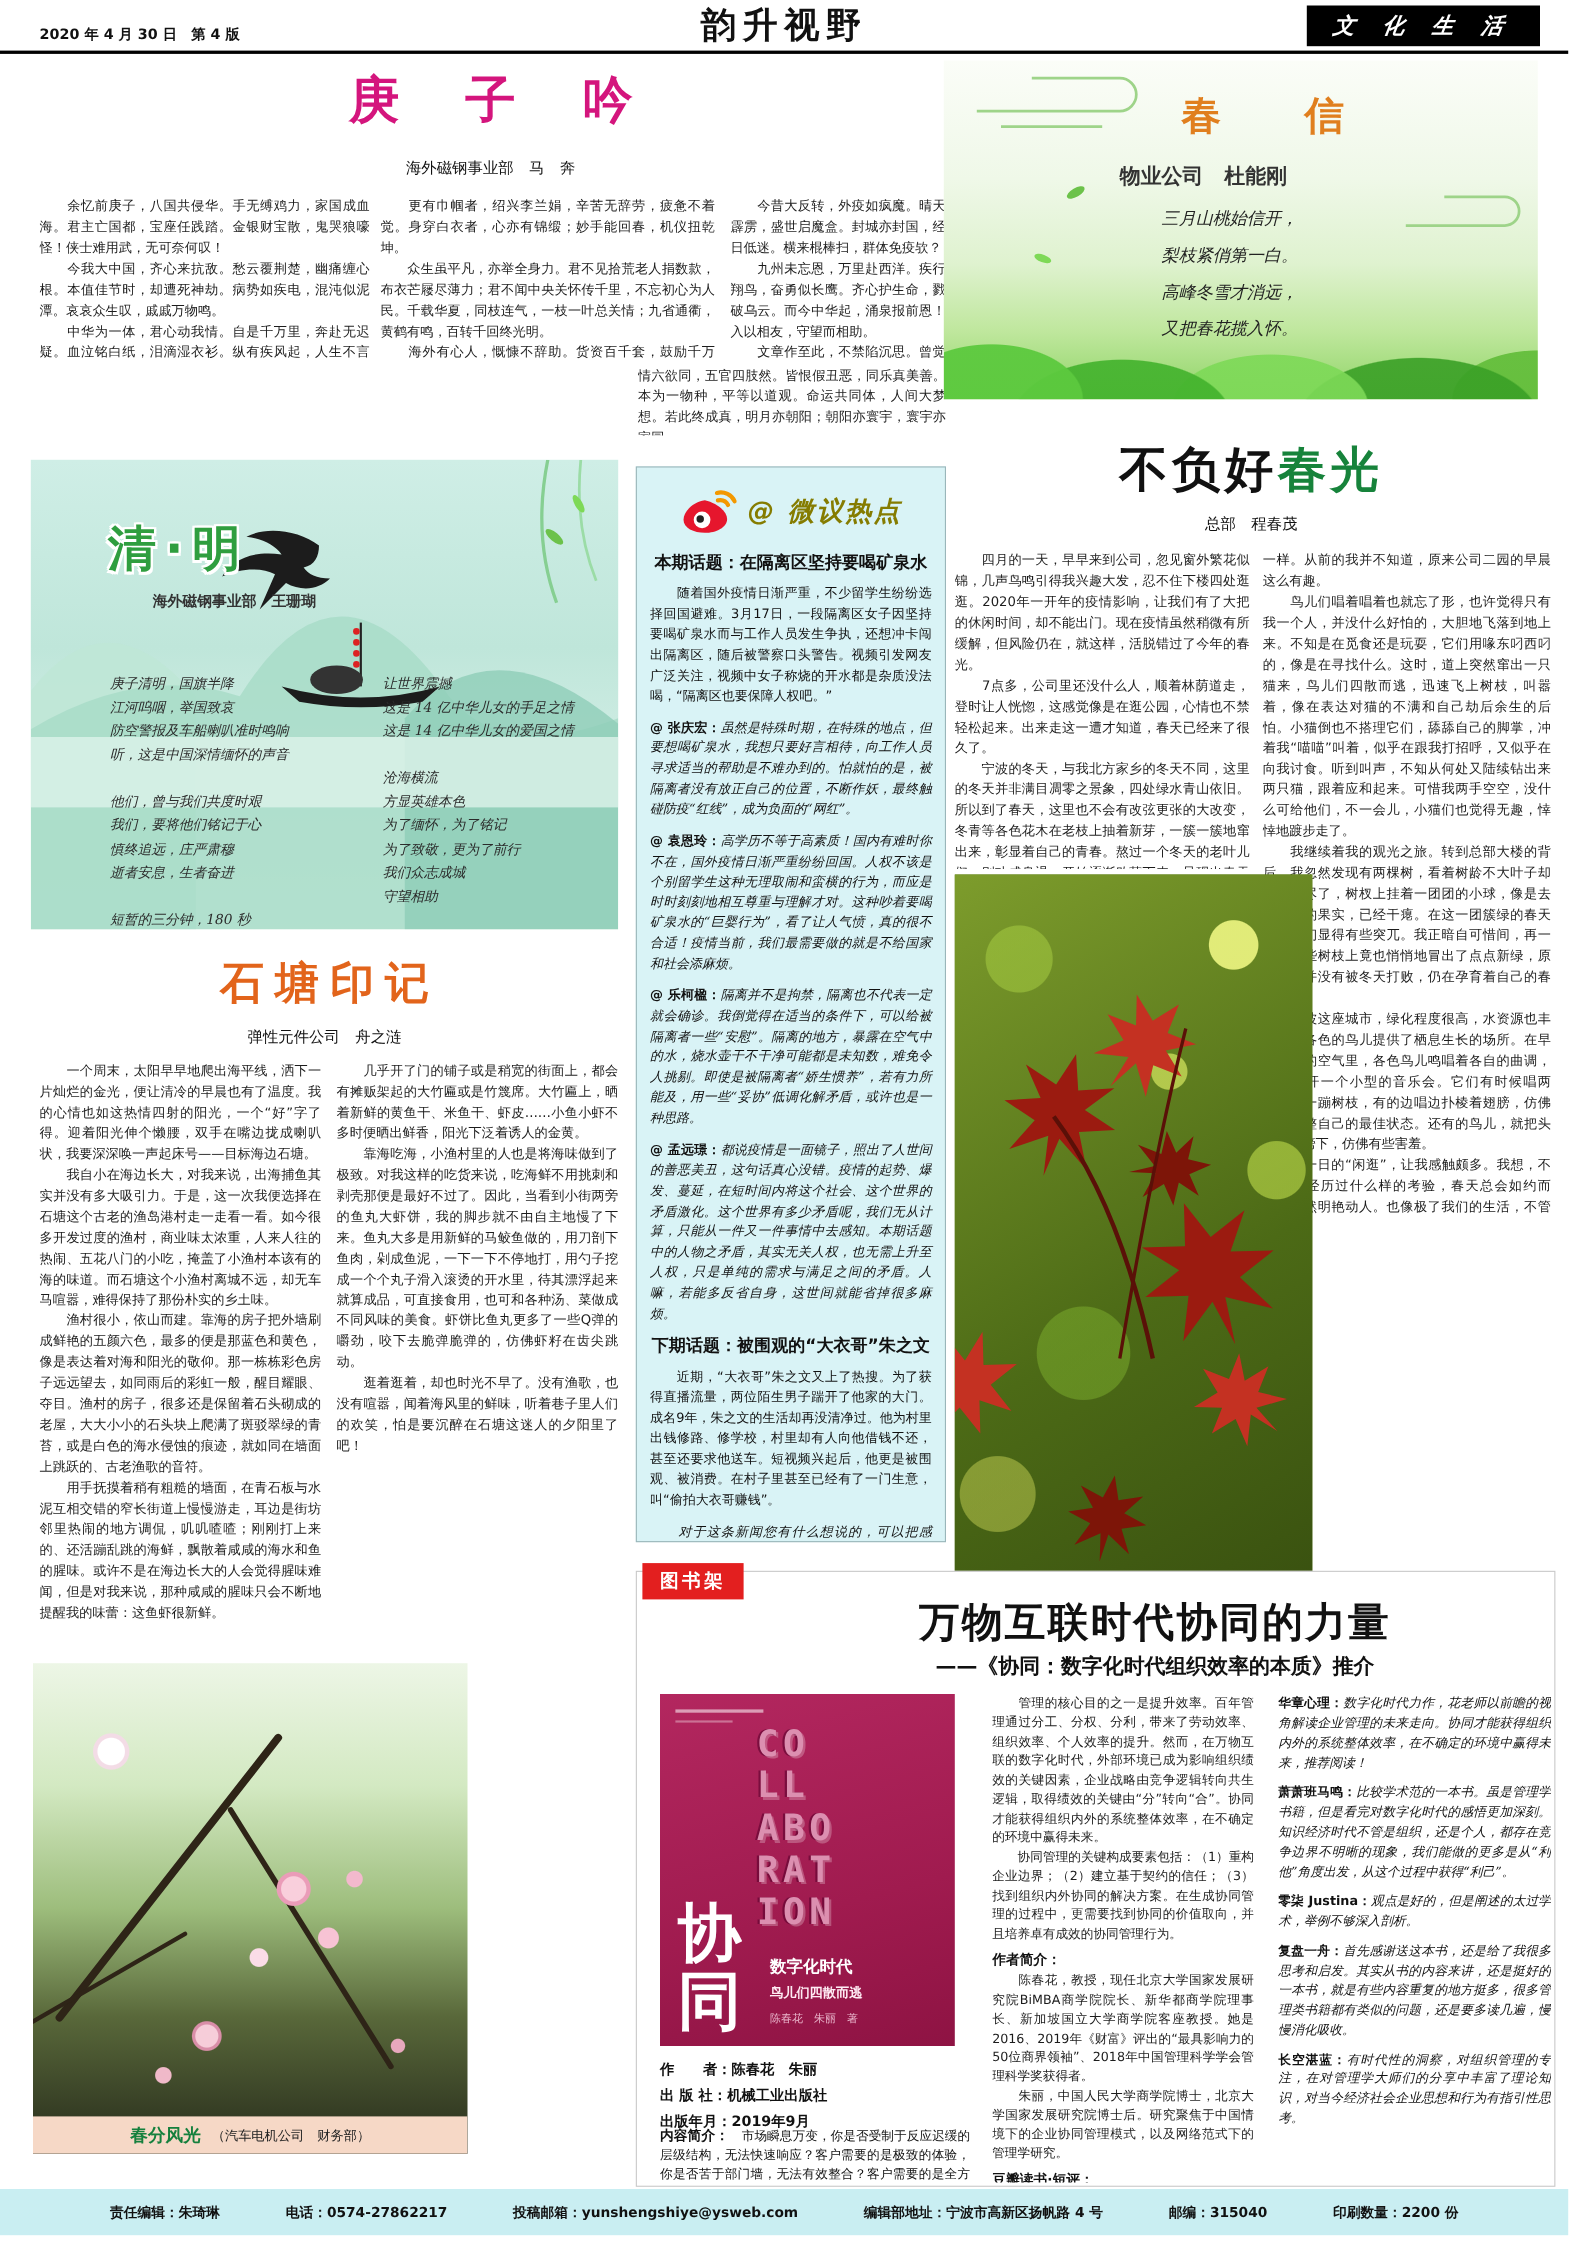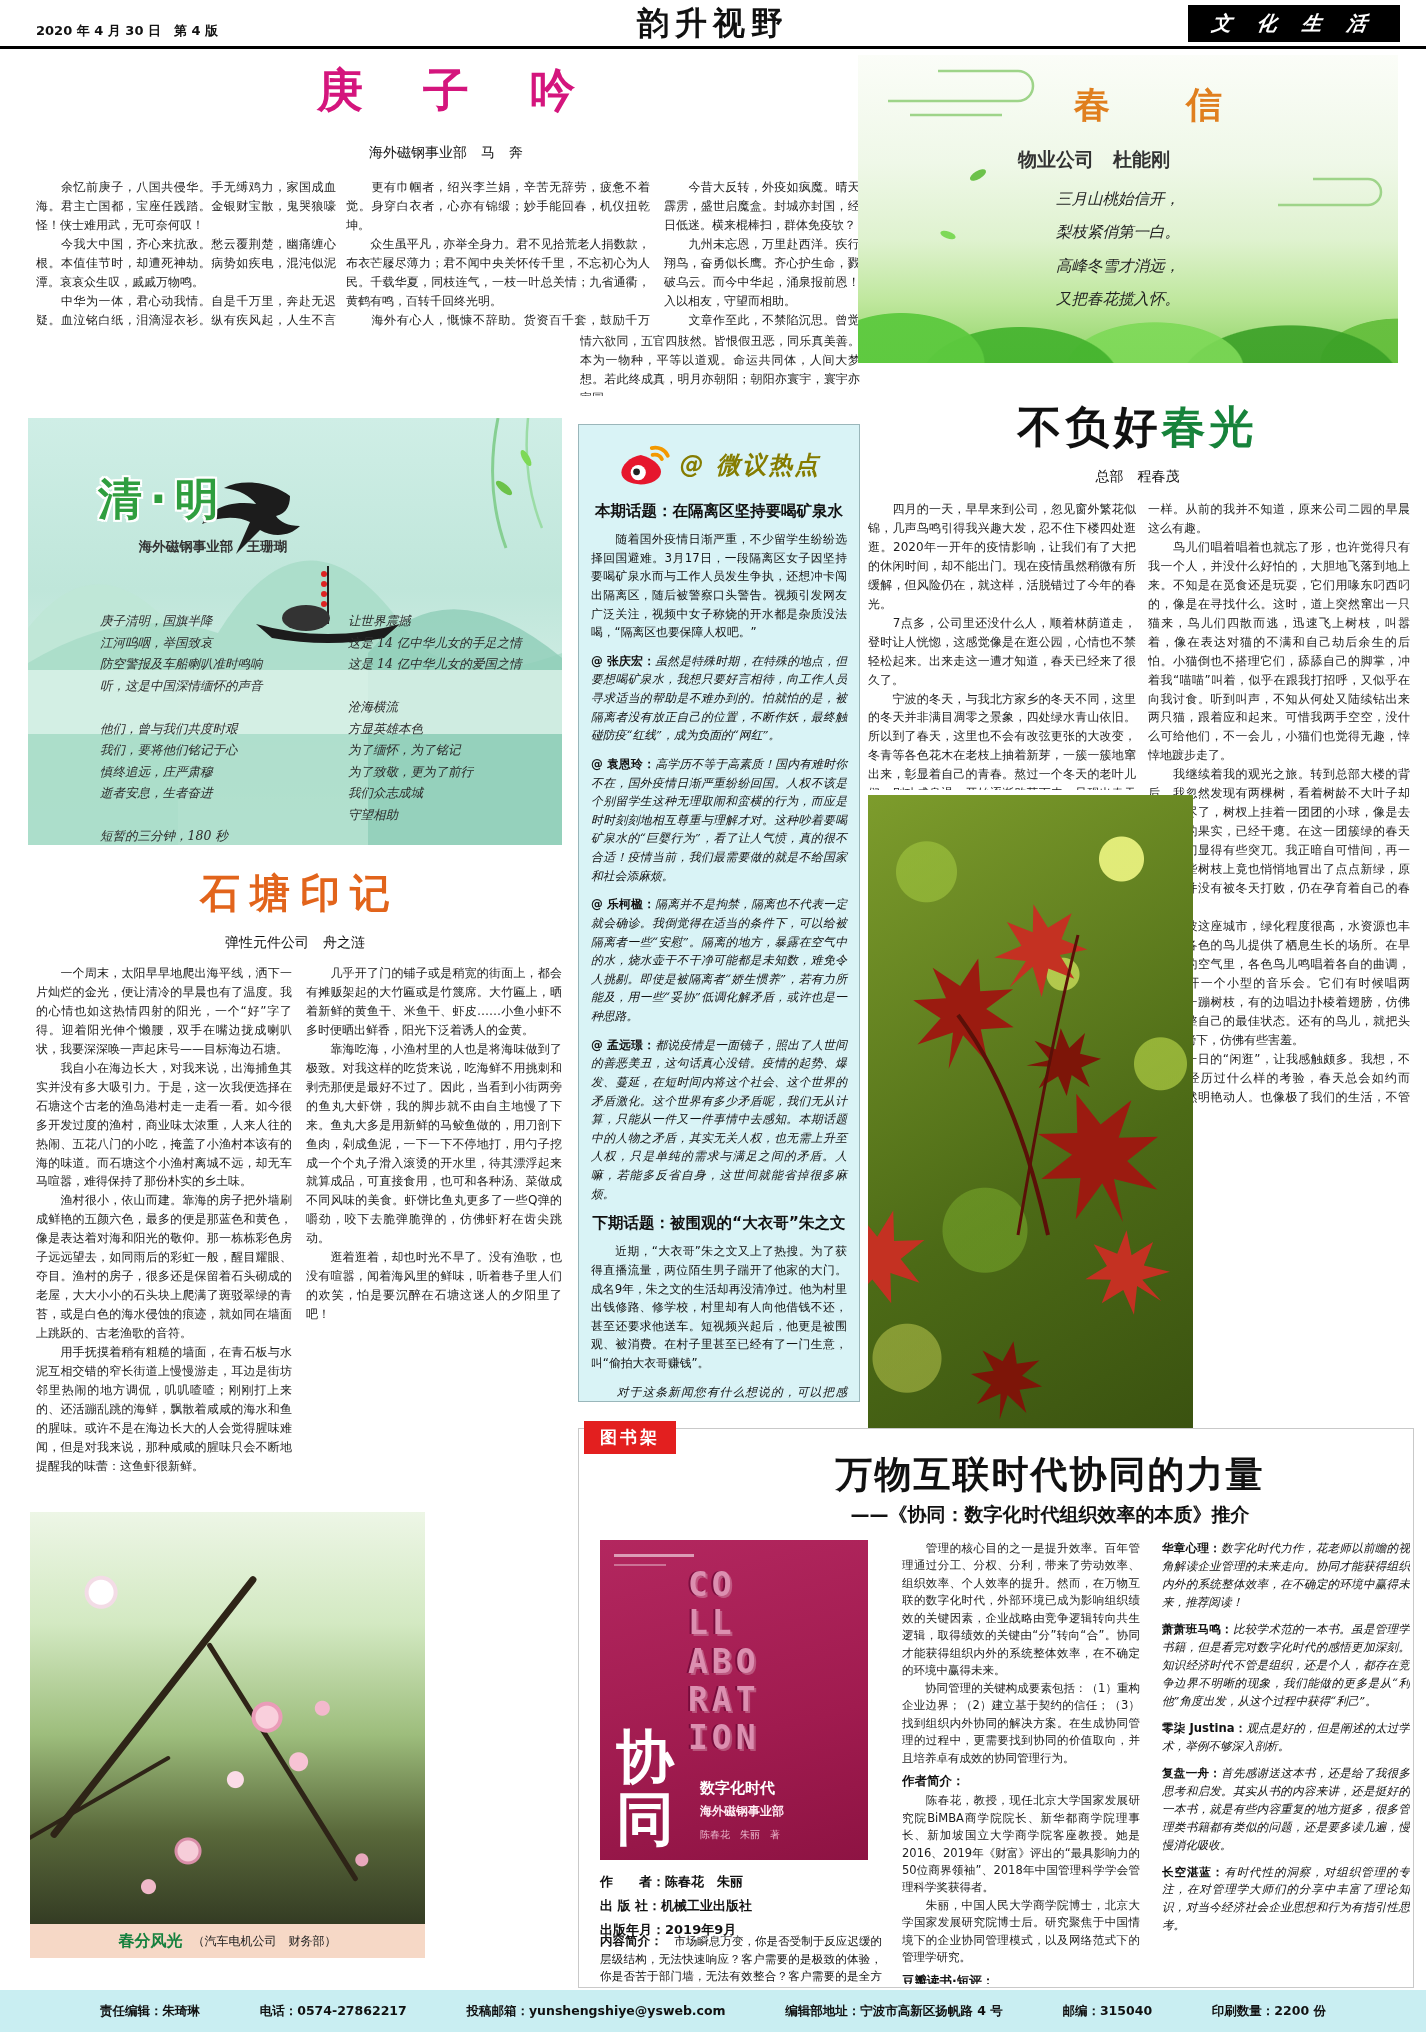--- a/index.html
+++ b/index.html
@@ -342,21 +342,21 @@
     <div class="cv-tick2"></div>
     <div class="cv-glitch">
       <div>CO</div>
       <div>LL</div>
       <div>ABO</div>
       <div>RAT</div>
       <div>ION</div>
     </div>
     <div class="cv-big">协同</div>
     <div class="cv-sub1">数字化时代</div>
-    <div class="cv-sub2">海外磁钢事业部</div>
+    <div class="cv-sub2">鸟儿们四散而逃</div>
     <div class="cv-auth">陈春花　朱丽　著</div>
   </div>
 
   <div class="abs bk-meta">作　　者：陈春花　朱丽
 出 版 社：机械工业出版社
 出版年月：2019年9月</div>
   <div class="abs bk-intro">
     <b>内容简介：</b><span>　市场瞬息万变，你是否受制于反应迟缓的层级结构，无法快速响应？客户需要的是极致的体验，你是否苦于部门墙，无法有效整合？客户需要的是全方位的解决方案，如何才能快速整合组织内外资源，协同共赢？</span>
   </div>
 

